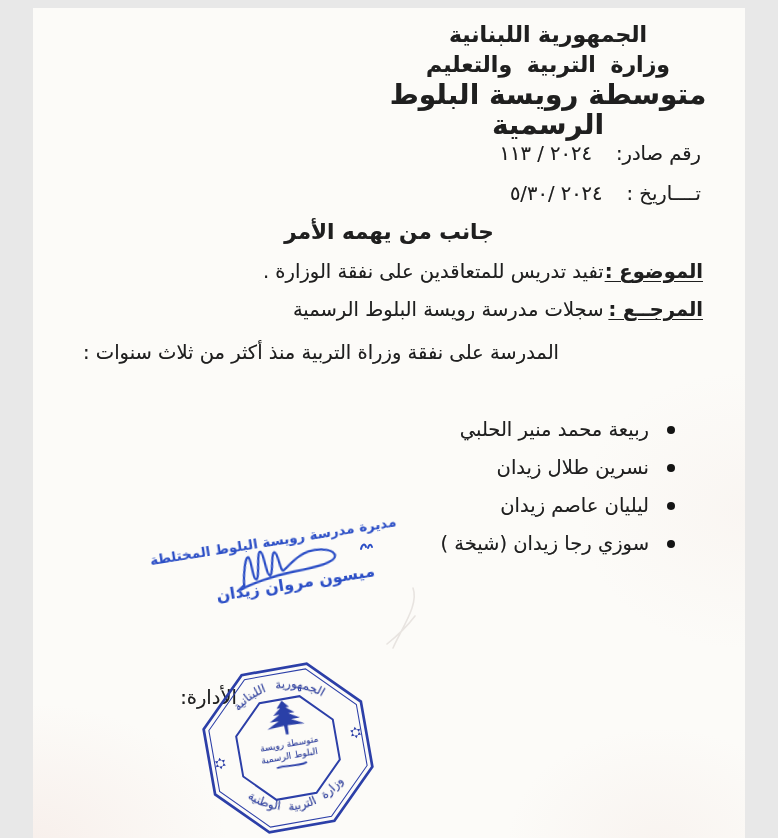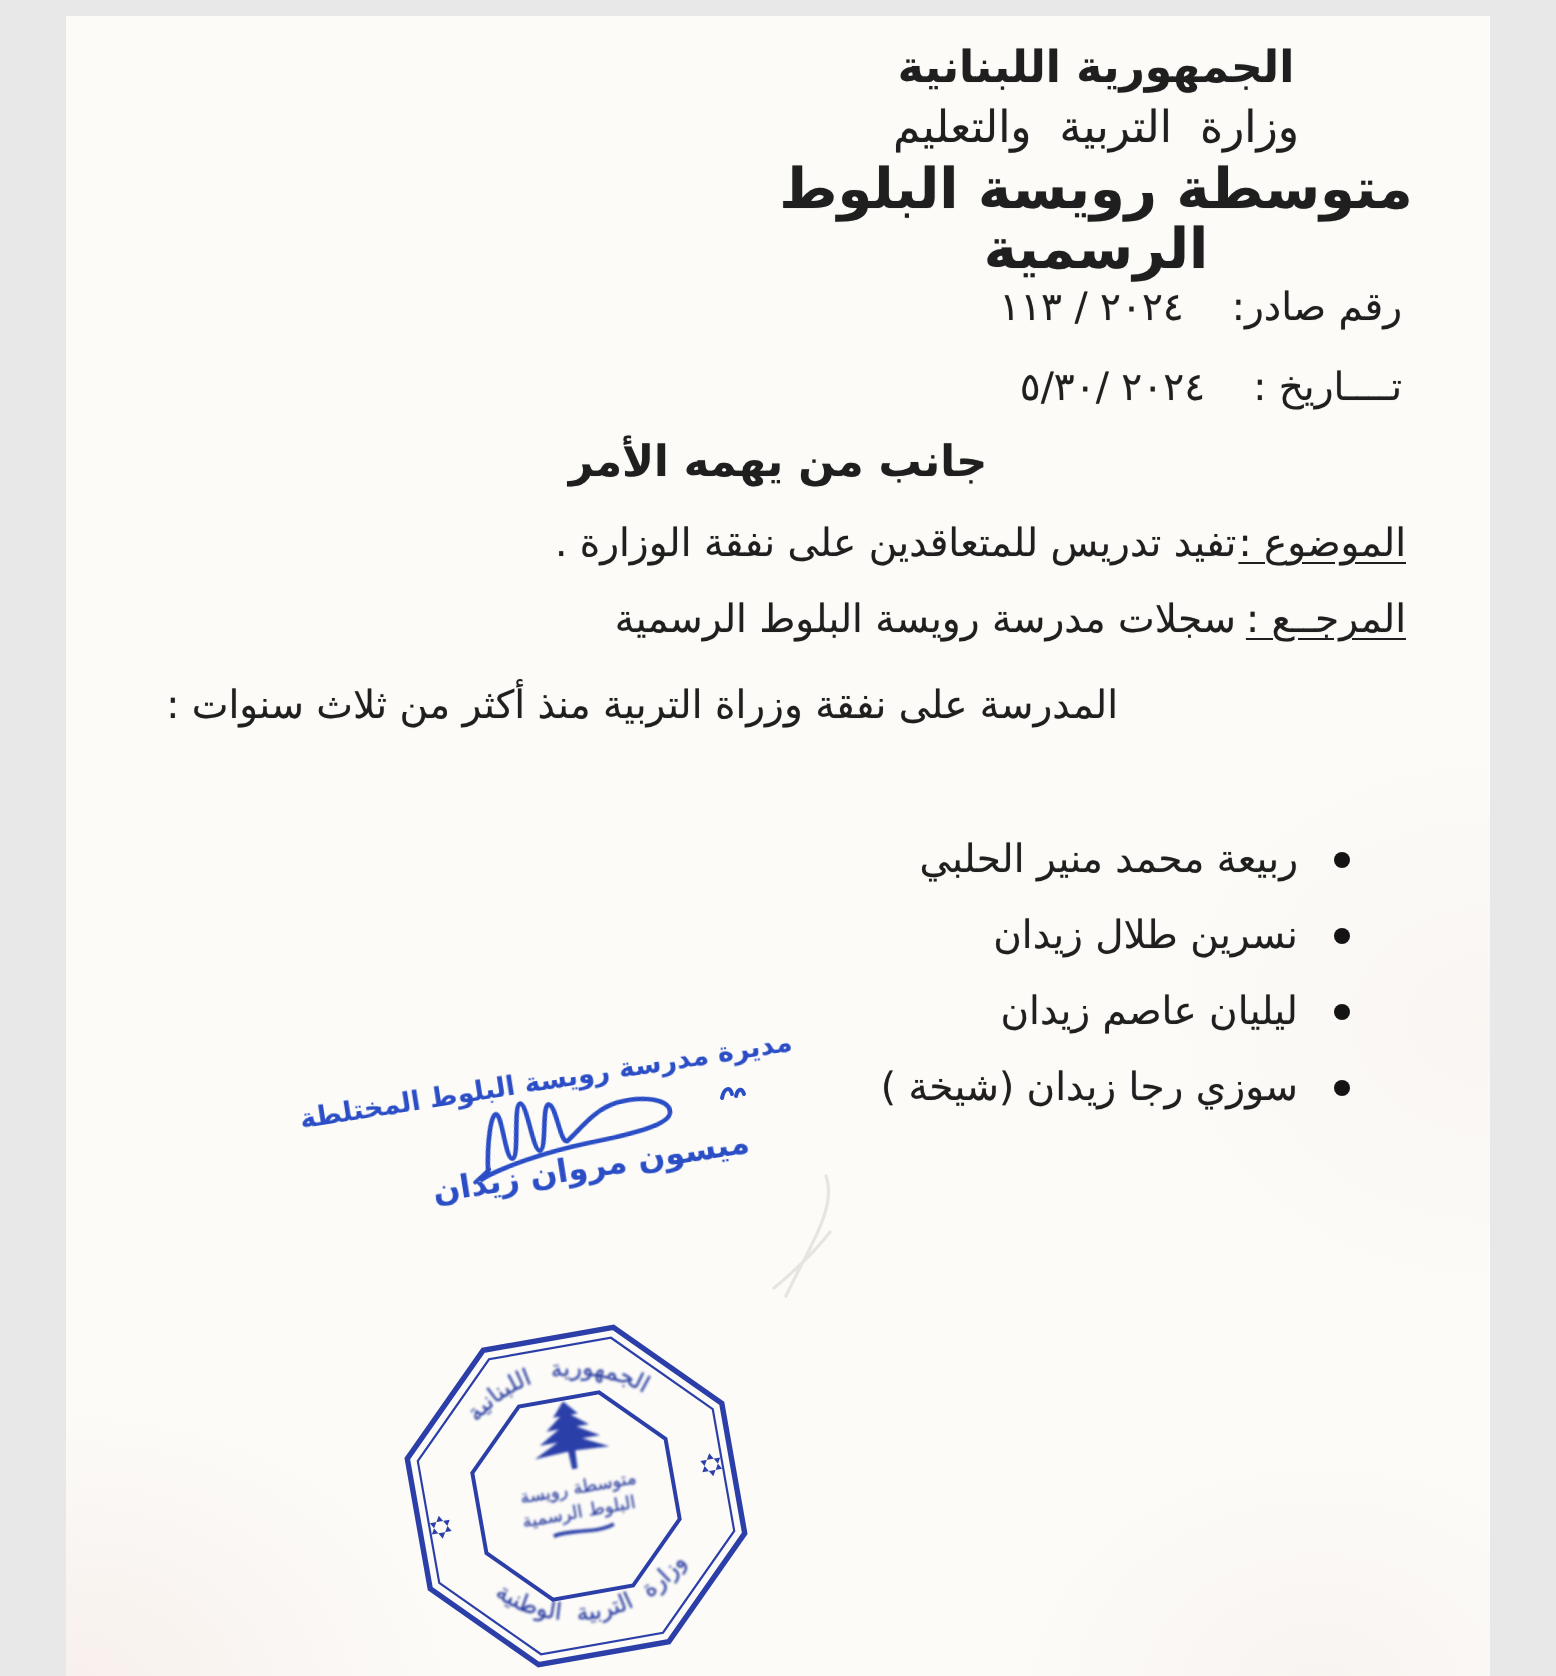--- a/index.html
+++ b/index.html
@@ -19,35 +19,35 @@
       radial-gradient(240px 200px at 100% 60%, rgba(228,200,190,0.10), rgba(228,200,190,0) 70%),
       radial-gradient(220px 170px at 88% 100%, rgba(223,190,180,0.12), rgba(223,190,180,0) 70%),
       #fcfbf8;
     text-shadow:0 0 0.45px rgba(20,20,20,0.4);
   }
   .abs{position:absolute;}
 
   
   .letterhead{top:12px;right:32px;width:330px;text-align:center;line-height:30px;}
   .lh1{font-size:22px;font-weight:bold;}
-  .lh2{font-size:22px;font-weight:normal;word-spacing:7px;}
+  .lh2{font-size:22px;font-weight:bold;word-spacing:7px;}
   .lh3{font-size:28px;font-weight:600;}
 
   
   .meta{top:134px;right:44px;font-size:19.5px;}
   .meta-row{display:flex;gap:24px;align-items:baseline;margin-bottom:17px;}
   .meta-value{direction:ltr;unicode-bidi:isolate;letter-spacing:1px;}
 
   
   .salutation{top:211px;left:0;right:0;text-align:center;font-size:21.5px;font-weight:600;}
 
   
   .subject{top:252px;right:42px;font-size:19.5px;}
   .reference{top:290px;right:42px;font-size:19.5px;}
-  .lbl{font-weight:normal;text-decoration:underline;text-underline-offset:3px;}
+  .lbl{font-weight:bold;text-decoration:underline;text-underline-offset:3px;}
   .reference .txt{margin-right:5px;}
   .subject .txt{margin-right:1px;}
 
   
   .bodypar{top:330px;right:24px;left:18px;font-size:19.5px;line-height:29px;text-align:right;}
   .body-l1{padding-right:6px;}
   .body-l2{padding-right:162px;}
 
   
   .names{top:410px;right:70px;list-style:none;margin:0;padding:0;}
@@ -137,20 +137,21 @@
     <svg class="squiggle" viewBox="0 0 140 52" aria-hidden="true">
       <path d="M12,45 C14,28 19,11 22,13 C25,15 23,39 27,39 C31,39 32,9 36,9
                C40,9 39,37 43,37 C47,37 48,11 52,12 C56,13 55,35 59,34
                C66,30 76,19 90,17 C106,15 120,20 119,27 C118,34 97,36 70,37
                C47,38 19,43 8,48" fill="none" stroke="#2b4ec6" stroke-width="2.6" stroke-linecap="round" stroke-linejoin="round"></path>
       <path d="M4,49 L13,43" fill="none" stroke="#2b4ec6" stroke-width="2.2" stroke-linecap="round"></path>
     </svg>
     <div class="sig-name">ميسون مروان زيدان</div>
   </div>
 
+  <div class="abs admin">الأدارة:</div>
 
   <svg class="abs seal" viewBox="-100 -100 200 200" aria-hidden="true">
     <defs>
       <path id="arcTop" d="M -73,6 A 73,73 0 0 1 73,6" fill="none"></path>
       <path id="arcBot" d="M -77,-8 A 77,77 0 0 0 77,-8" fill="none"></path>
       <filter id="fz" x="-20%" y="-20%" width="140%" height="140%">
         <feGaussianBlur stdDeviation="0.55"></feGaussianBlur>
       </filter>
     </defs>
     <g transform="rotate(-10)" stroke="#2c3fa8" fill="none">

